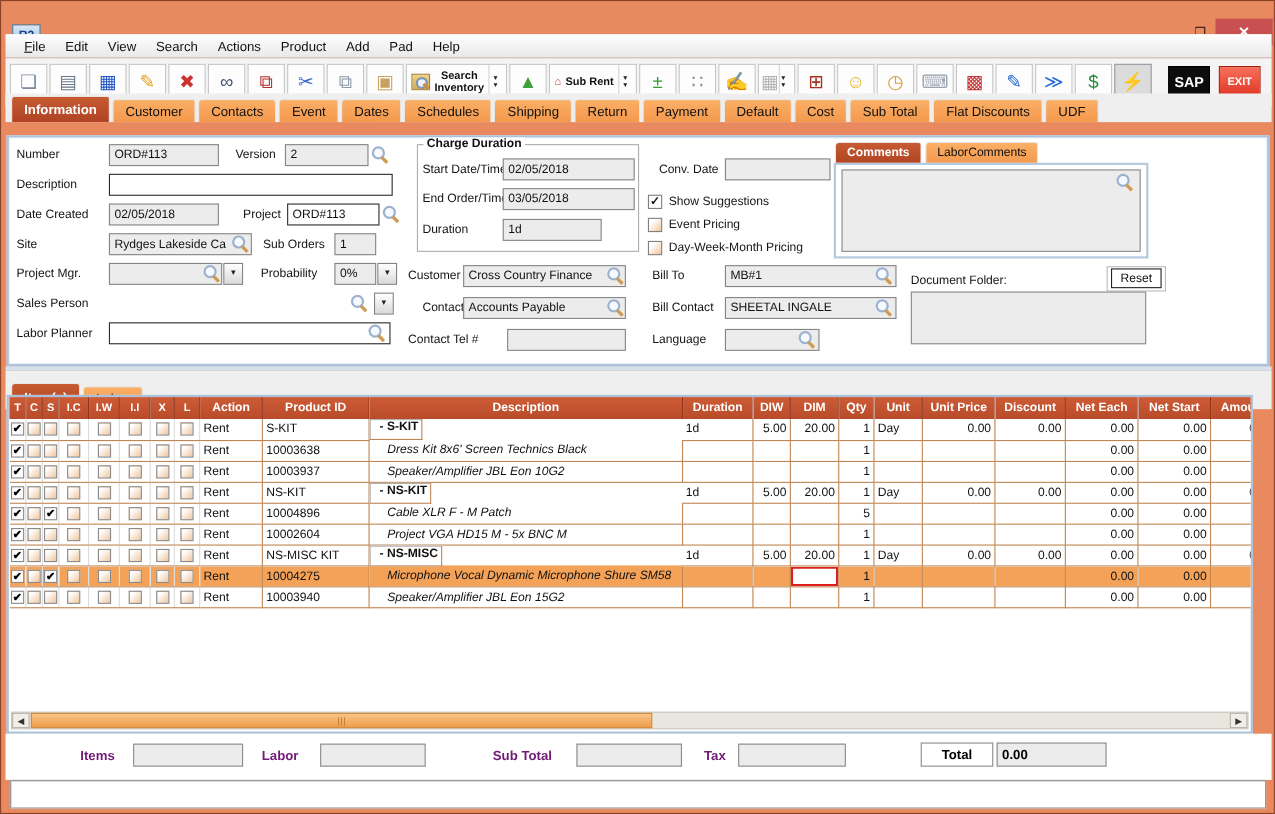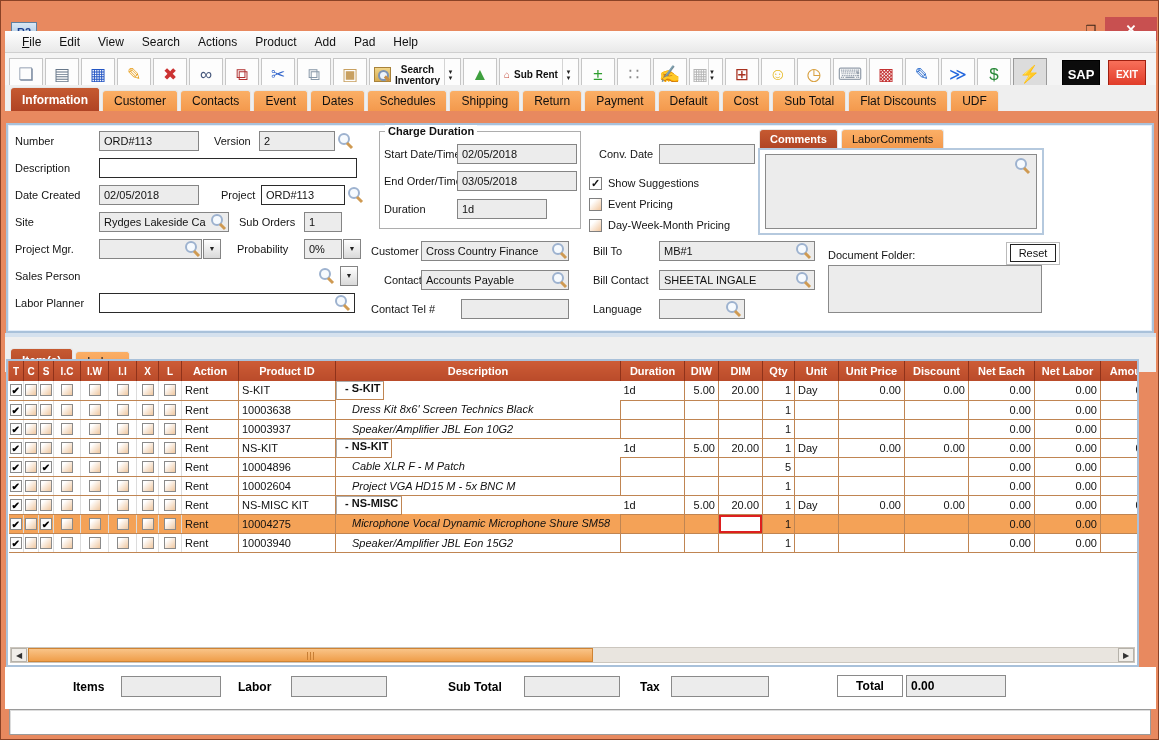--- a/index.html
+++ b/index.html
@@ -110,21 +110,21 @@
   .hscroll { position:absolute; left:2px; right:2px; bottom:2px; height:16px; background:#e9e5df; border:1px solid #cbc6be; }
   .sb-arrow { position:absolute; top:0; width:16px; height:14px; background:#f1eee9; border:1px solid #b6b2aa;
     font-size:8px; line-height:13px; text-align:center; color:#333; }
   .sb-left { left:0; } .sb-right { right:0; }
   .sb-thumb { position:absolute; left:17px; top:0; width:565px; height:14px;
     background:linear-gradient(#f9c488,#ef9e4a); border:1px solid #cf8434; }
   .sb-grip { position:absolute; left:50%; top:3px; width:8px; height:8px; margin-left:-4px;
     background:repeating-linear-gradient(90deg,#c87f35 0 1px,transparent 1px 3px); }
 
   
-  .tot-lbl { position:absolute; top:679px; font-size:12px; font-weight:bold; color:#000000; white-space:nowrap; }
+  .tot-lbl { position:absolute; top:679px; font-size:12px; font-weight:bold; color:#701a75; white-space:nowrap; }
   .tot-fld { position:absolute; top:675px; height:21px; background:#ececec; border:1px solid #8a8a8a;
     font-size:11px; line-height:19px; padding:0 4px; }
   .total-box { position:absolute; left:836px; top:674px; width:66px; height:22px; background:#fff; border:1px solid #8a8a8a;
     font-size:12px; font-weight:bold; text-align:center; line-height:20px; }
   .total-val { position:absolute; left:905px; top:674px; width:100px; height:22px; background:#ececec; border:1px solid #8a8a8a;
     font-size:12px; font-weight:bold; line-height:20px; padding:0 4px; }
 </style>
 </head>
 <body>
 
@@ -394,21 +394,21 @@
             <th>Product ID</th>
             <th>Description</th>
             <th>Duration</th>
             <th>DIW</th>
             <th>DIM</th>
             <th>Qty</th>
             <th>Unit</th>
             <th>Unit Price</th>
             <th>Discount</th>
             <th>Net Each</th>
-            <th>Net Labor</th>
+            <th>Net Start</th>
             <th>Amount</th>
           </tr>
         </thead>
       <tbody id="table-body">
           <tr>
             <td class="cbc">
               <div class="cb checked">✔</div>
             </td>
             <td class="cbc">
               <div class="cb"></div>

